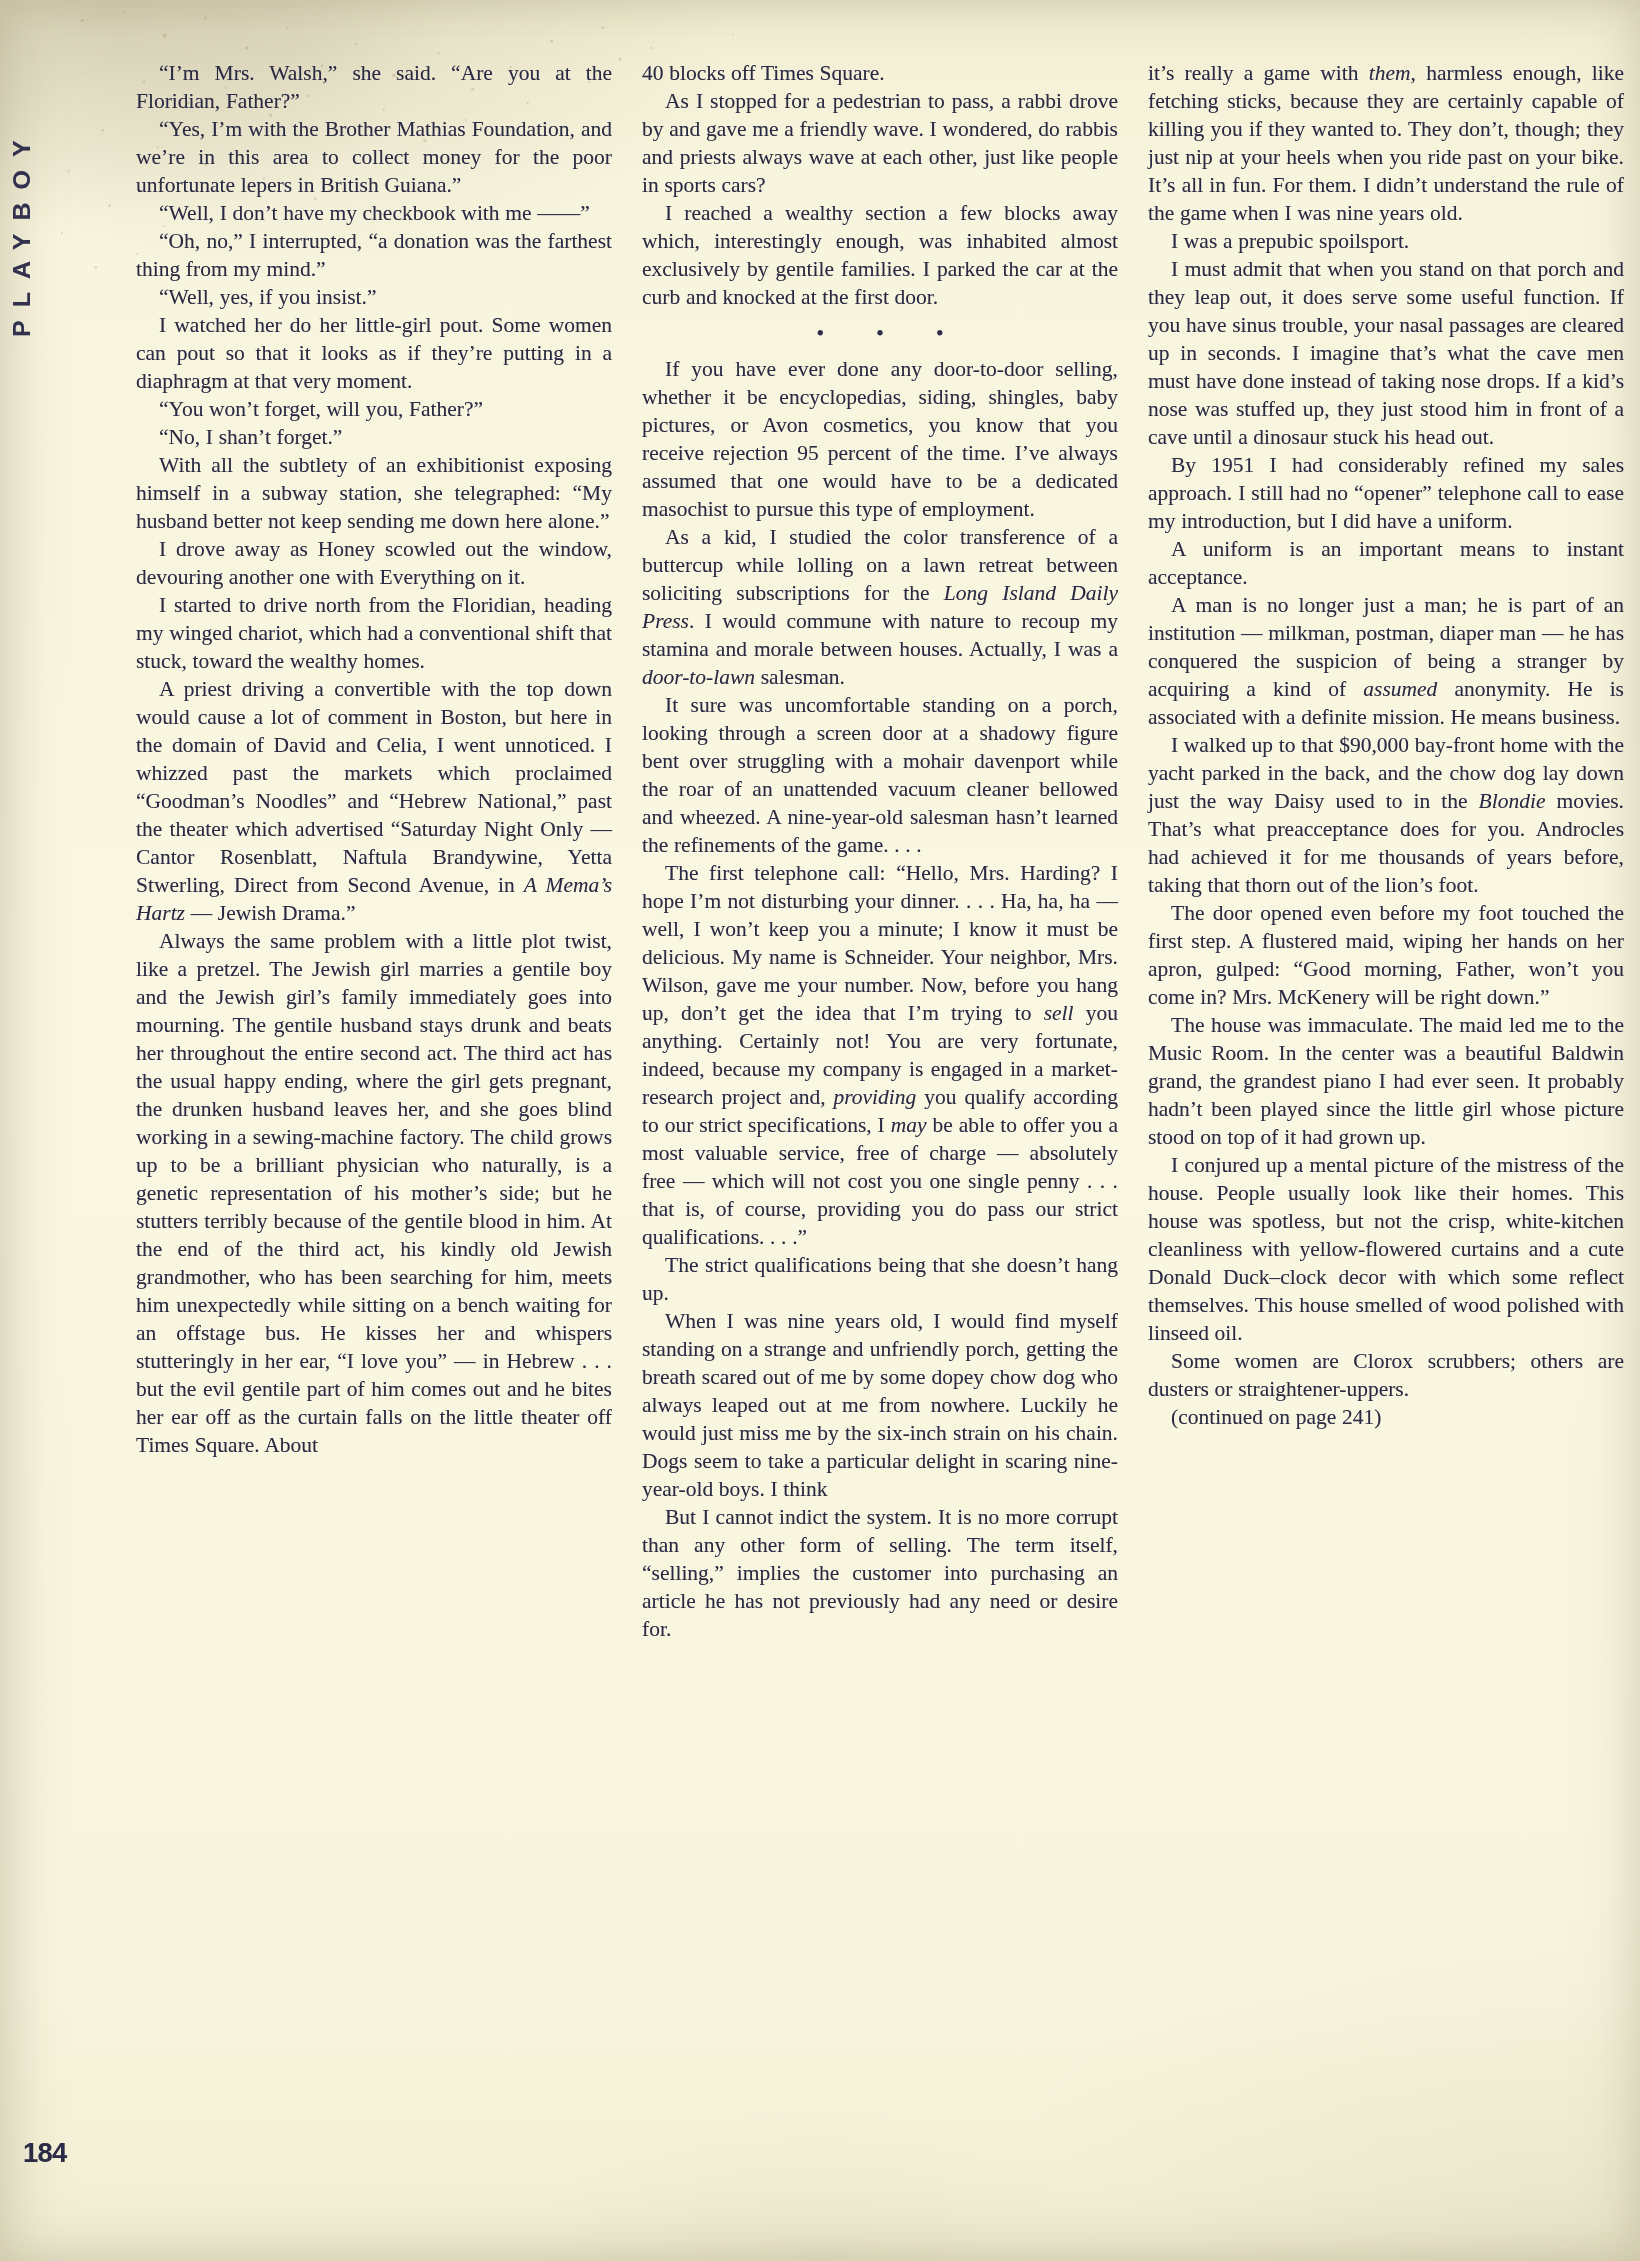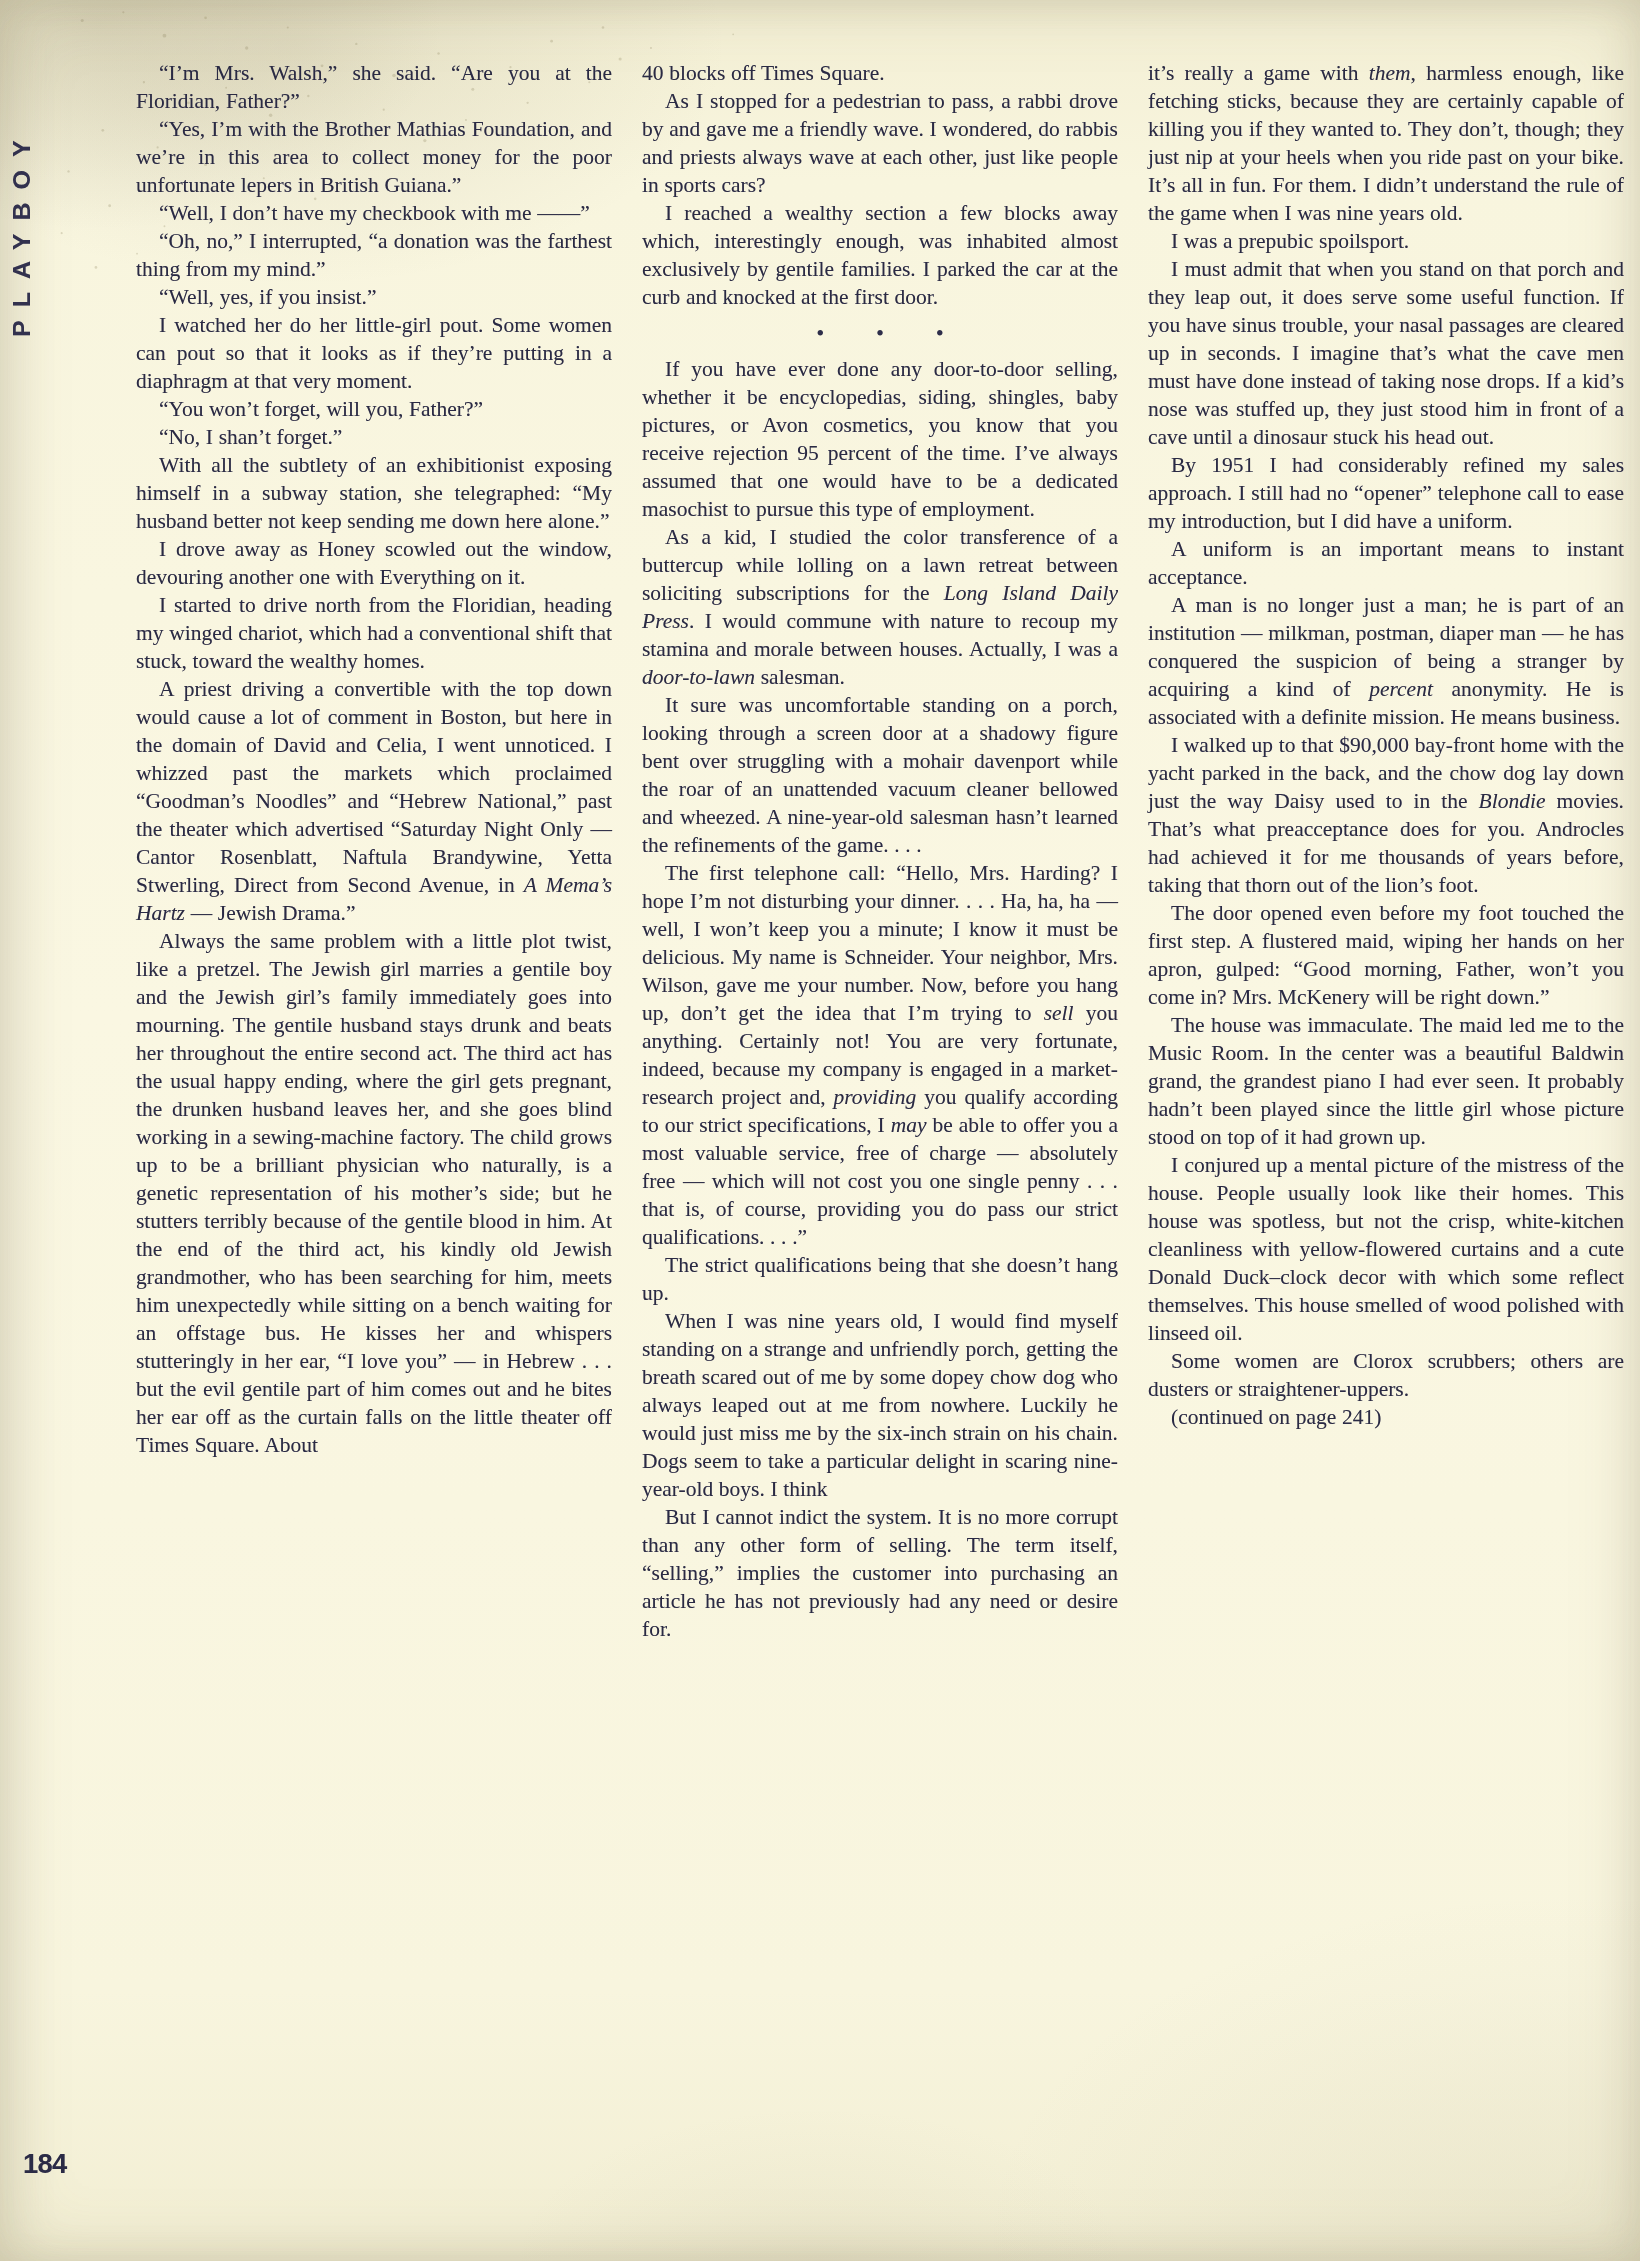--- a/index.html
+++ b/index.html
@@ -48,21 +48,21 @@
     color:#32314e;
     white-space:nowrap;
     text-align:left;
     direction:ltr;
   }
   .masthead-inner{display:inline-block;transform:translateX(-282px) scaleY(.96);}
 
   
   .folio{
     position:absolute;
-    left:23px;bottom:81px;
+    left:23px;bottom:92px;
     font-family:"Liberation Sans","DejaVu Sans",sans-serif;
     font-size:27.4px;font-weight:bold;
     color:#2b2b46;
     letter-spacing:-0.7px;
   }
 
   
   .columns{
     position:absolute;
     left:96px;top:59px;
@@ -196,21 +196,21 @@
     <p>When I was nine years old, I would find myself standing on a strange and unfriendly porch, getting the breath scared out of me by some dopey chow dog who always leaped out at me from nowhere. Luckily he would just miss me by the six-inch strain on his chain. Dogs seem to take a particular delight in scaring nine-year-old boys. I think</p>
     <p>But I cannot indict the system. It is no more corrupt than any other form of selling. The term itself, “selling,” implies the customer into purchasing an article he has not previously had any need or desire for.</p>
   </div>
 
   <div class="col">
     <p class="noindent">it’s really a game with <i>them</i>, harmless enough, like fetching sticks, because they are certainly capable of killing you if they wanted to. They don’t, though; they just nip at your heels when you ride past on your bike. It’s all in fun. For them. I didn’t understand the rule of the game when I was nine years old.</p>
     <p>I was a prepubic spoilsport.</p>
     <p>I must admit that when you stand on that porch and they leap out, it does serve some useful function. If you have sinus trouble, your nasal passages are cleared up in seconds. I imagine that’s what the cave men must have done instead of taking nose drops. If a kid’s nose was stuffed up, they just stood him in front of a cave until a dinosaur stuck his head out.</p>
     <p>By 1951 I had considerably refined my sales approach. I still had no “opener” telephone call to ease my introduction, but I did have a uniform.</p>
     <p>A uniform is an important means to instant acceptance.</p>
-    <p>A man is no longer just a man; he is part of an institution — milkman, postman, diaper man — he has conquered the suspicion of being a stranger by acquiring a kind of <i>percent</i> anonymity. He is associated with a definite mission. He means business.</p>
+    <p>A man is no longer just a man; he is part of an institution — milkman, postman, diaper man — he has conquered the suspicion of being a stranger by acquiring a kind of <i>assumed</i> anonymity. He is associated with a definite mission. He means business.</p>
     <p>I walked up to that $90,000 bay-front home with the yacht parked in the back, and the chow dog lay down just the way Daisy used to in the <i>Blondie</i> movies. That’s what preacceptance does for you. Androcles had achieved it for me thousands of years before, taking that thorn out of the lion’s foot.</p>
     <p>The door opened even before my foot touched the first step. A flustered maid, wiping her hands on her apron, gulped: “Good morning, Father, won’t you come in? Mrs. McKenery will be right down.”</p>
     <p>The house was immaculate. The maid led me to the Music Room. In the center was a beautiful Baldwin grand, the grandest piano I had ever seen. It probably hadn’t been played since the little girl whose picture stood on top of it had grown up.</p>
     <p>I conjured up a mental picture of the mistress of the house. People usually look like their homes. This house was spotless, but not the crisp, white-kitchen cleanliness with yellow-flowered curtains and a cute Donald Duck–clock decor with which some reflect themselves. This house smelled of wood polished with linseed oil.</p>
     <p>Some women are Clorox scrubbers; others are dusters or straightener-uppers.</p>
     <p class="contd">(continued on page 241)</p>
   </div>
 
 </div>
 

